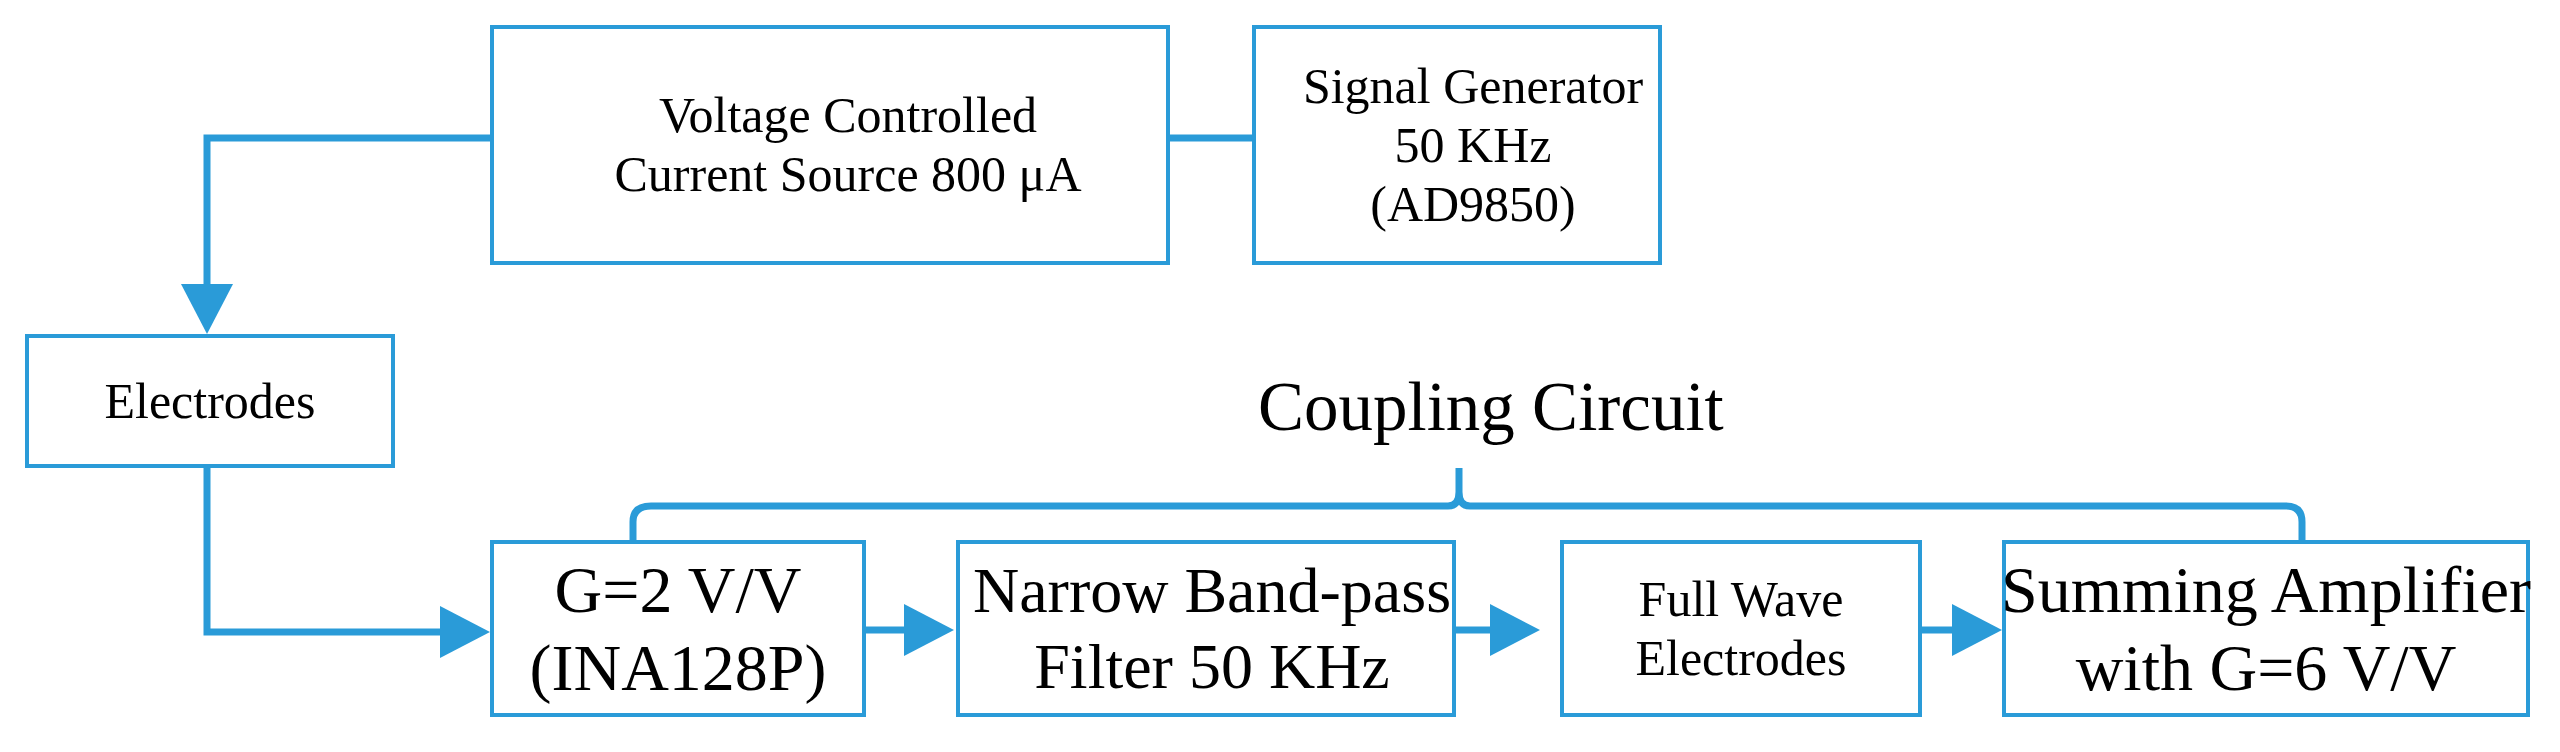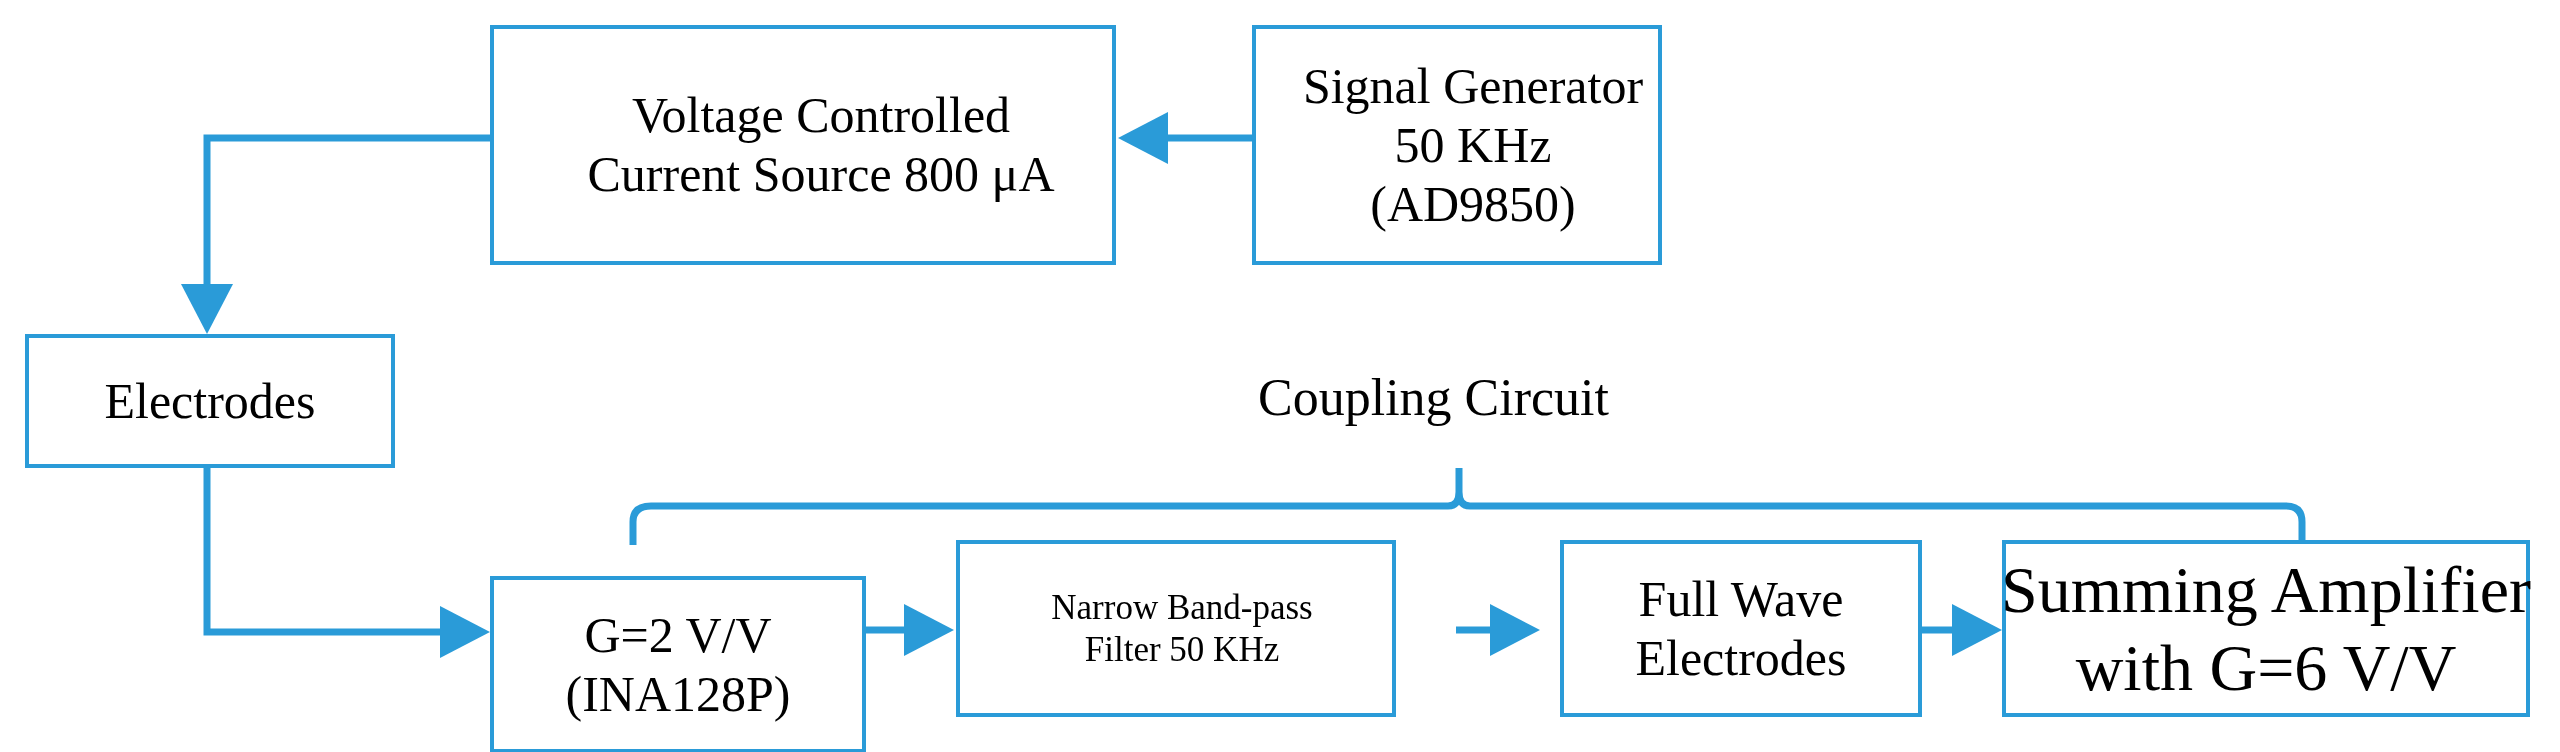--- a/index.html
+++ b/index.html
@@ -44,28 +44,28 @@
     display: block;
     white-space: nowrap;
   }
   .free-label {
     position: absolute;
     color: #000000;
     white-space: nowrap;
     z-index: 3;
   }
   
-  #node-vccs      { left: 490px;  top: 25px;  width: 626px; height: 240px; font-size: 50px; padding-left: 36px; }
+  #node-vccs      { left: 490px;  top: 25px;  width: 680px; height: 240px; font-size: 50px; padding-left: 36px; }
   #node-siggen    { left: 1252px; top: 25px;  width: 410px; height: 240px; font-size: 50px; padding-left: 32px; }
   #node-electrodes{ left: 25px;   top: 334px; width: 370px; height: 134px; font-size: 50px; }
-  #node-ina       { left: 490px;  top: 540px; width: 376px; height: 177px; font-size: 50px; margin-top: 36px; }
-  #node-bpf       { left: 956px;  top: 540px; width: 440px; height: 177px; font-size: 35px; padding-left: 12px; }
+  #node-ina       { left: 490px;  top: 540px; width: 376px; height: 177px; font-size: 66px; }
+  #node-bpf       { left: 956px;  top: 540px; width: 500px; height: 177px; font-size: 64px; padding-left: 12px; }
   #node-rectifier { left: 1560px; top: 540px; width: 362px; height: 177px; font-size: 50px; }
   #node-summing   { left: 2002px; top: 540px; width: 528px; height: 177px; font-size: 66px; }
-  #label-coupling { left: 1258px; top: 368px; font-size: 52px; }
+  #label-coupling { left: 1258px; top: 368px; font-size: 69px; }
 </style>
 </head>
 <body>
 
 <div id="diagram-root">
 
   <svg class="diagram-canvas" viewBox="0 0 2560 752">
 
     <g>
       <line x1="1252" y1="138" x2="1152" y2="138" stroke="#2A9BD8" stroke-width="7"></line>

